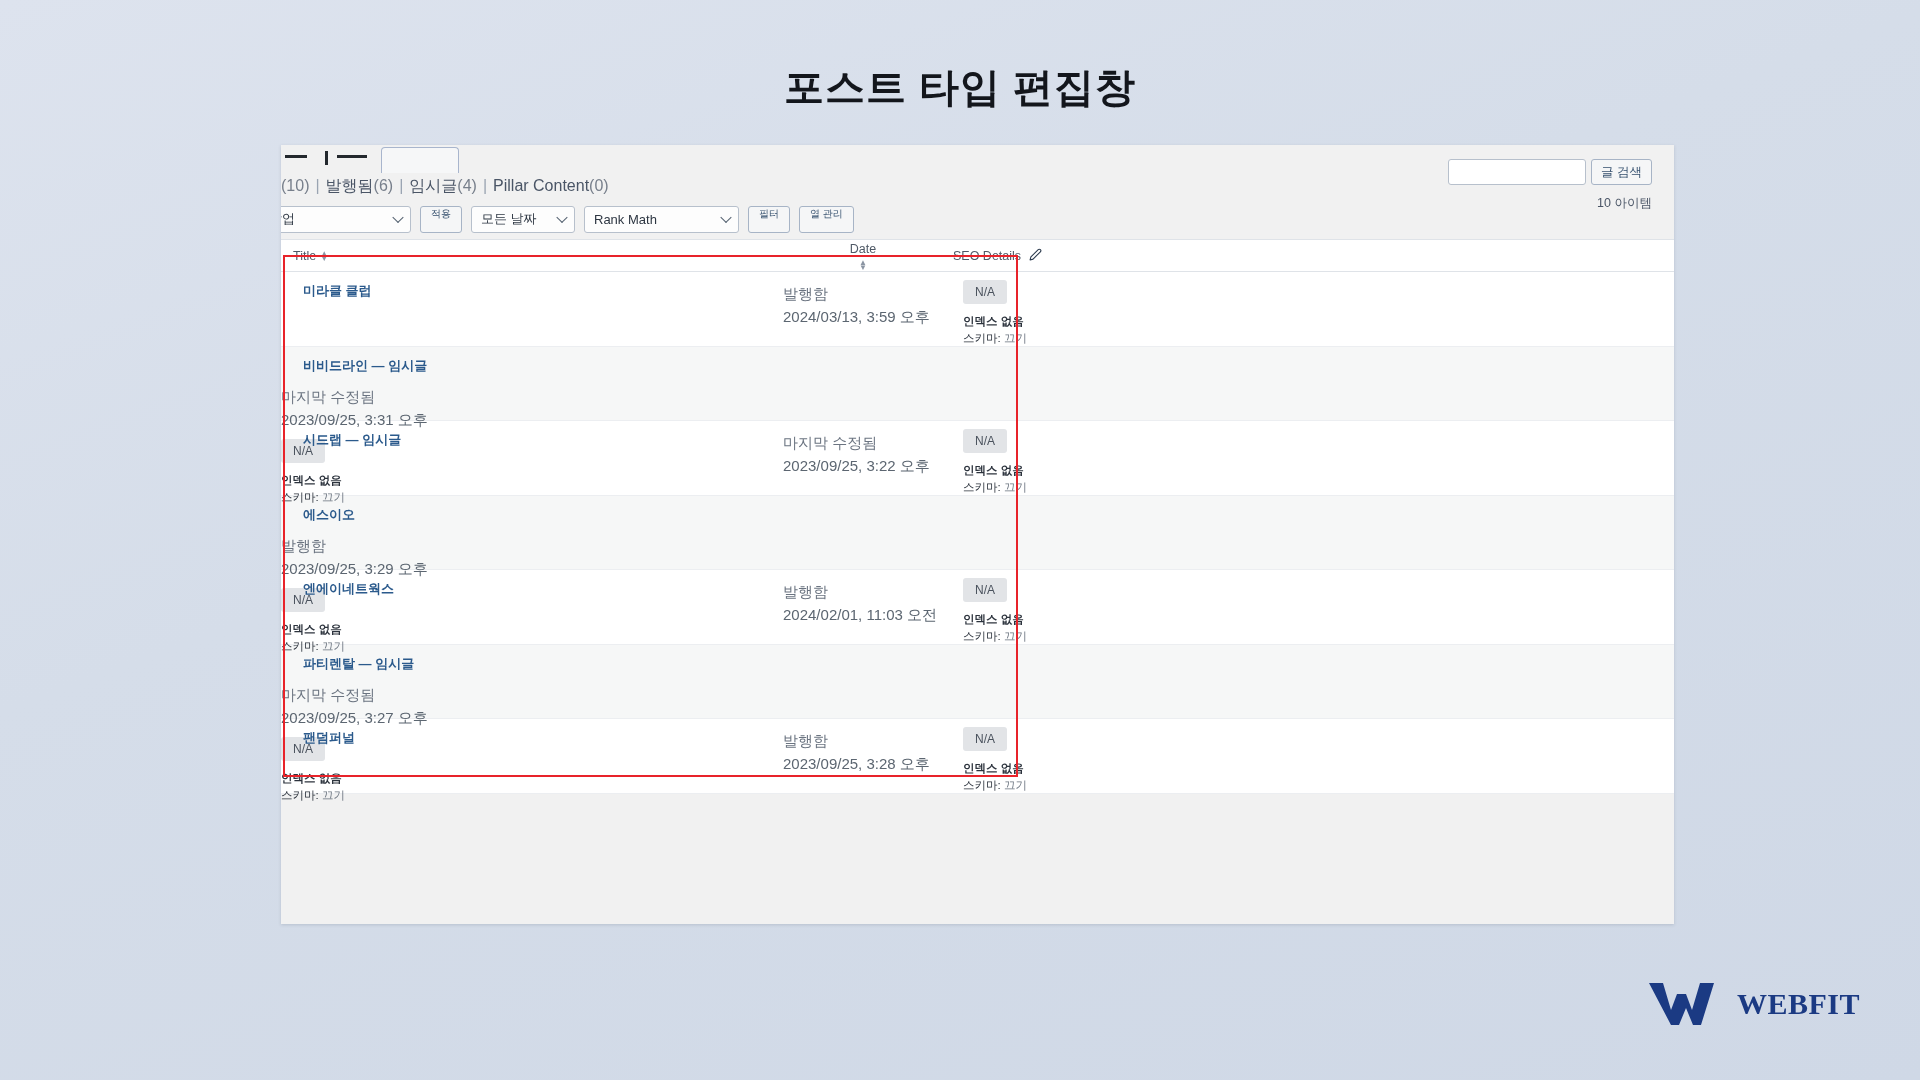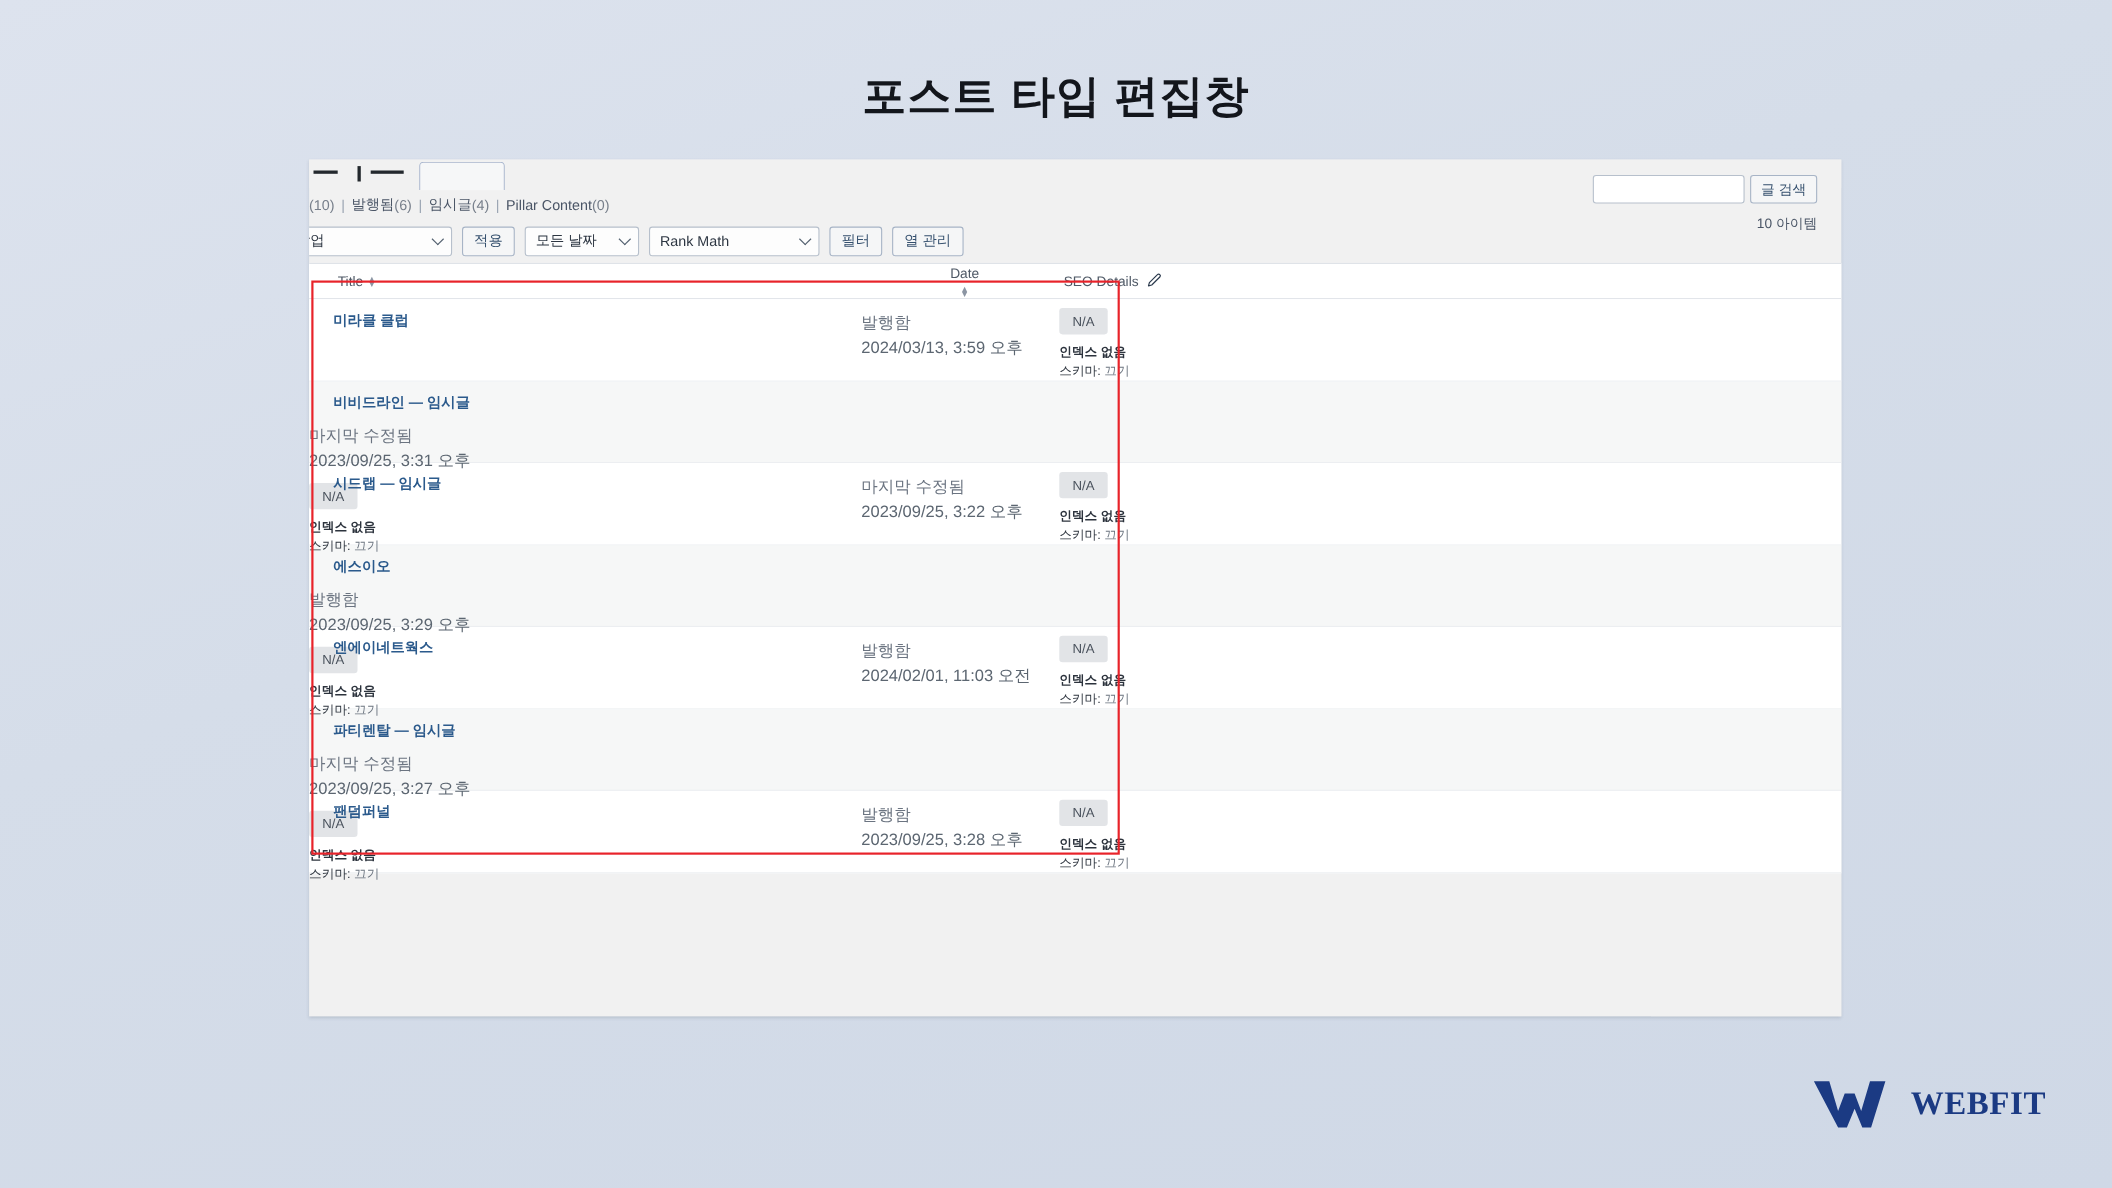--- a/index.html
+++ b/index.html
@@ -67,21 +67,21 @@
   }
 
   
   .subsubsub {
     position: absolute;
     left: 0;
     top: 28px;
     height: 26px;
     display: flex;
     align-items: center;
-    font-size: 13px;
+    font-size: 16px;
     color: #4a5566;
     white-space: nowrap;
   }
   .subsubsub .lnk { color: #4a5566; text-decoration: none; }
   .subsubsub .lnk.blue { color: #4a5566; }
   .subsubsub .sep { margin: 0 6px; color: #9aa4b2; }
   .subsubsub .cnt { color: #777f8b; }
 
   
   .tablenav {
@@ -120,23 +120,22 @@
   .sel-seo  { width: 155px; }
 
   .wp-btn {
     height: 27px;
     min-width: 42px;
     padding: 0 10px;
     border: 1px solid #a7b4c6;
     border-radius: 3px;
     background: #f5f6f7;
     color: #35506e;
-    font-size: 13px;
-    display: flex;
-    align-items: center;
+    font-size: 10px;
+    display: flex;
     justify-content: center;
     font-family: "Liberation Sans", sans-serif;
     cursor: pointer;
   }
 
   
   .search-box {
     position: absolute;
     right: 22px;
     top: 14px;
@@ -185,21 +184,20 @@
     border-top: 1px solid #dfe3e8;
   }
   .thead {
     height: 32px;
     display: flex;
     align-items: center;
     background: #fff;
     border-bottom: 1px solid #dfe3e8;
     font-size: 12.5px;
     color: #4f5966;
-    padding-left: 14px;
   }
   .th { display: flex; align-items: center; gap: 4px; }
   .th-title { margin-left: 12px; width: 480px; }
   .th-date  { width: 180px; flex-direction: column; }
   .th-seo   { width: 120px; }
   .sort-arrows {
     display: inline-flex;
     flex-direction: column;
     line-height: 5px;
     font-size: 8px;

